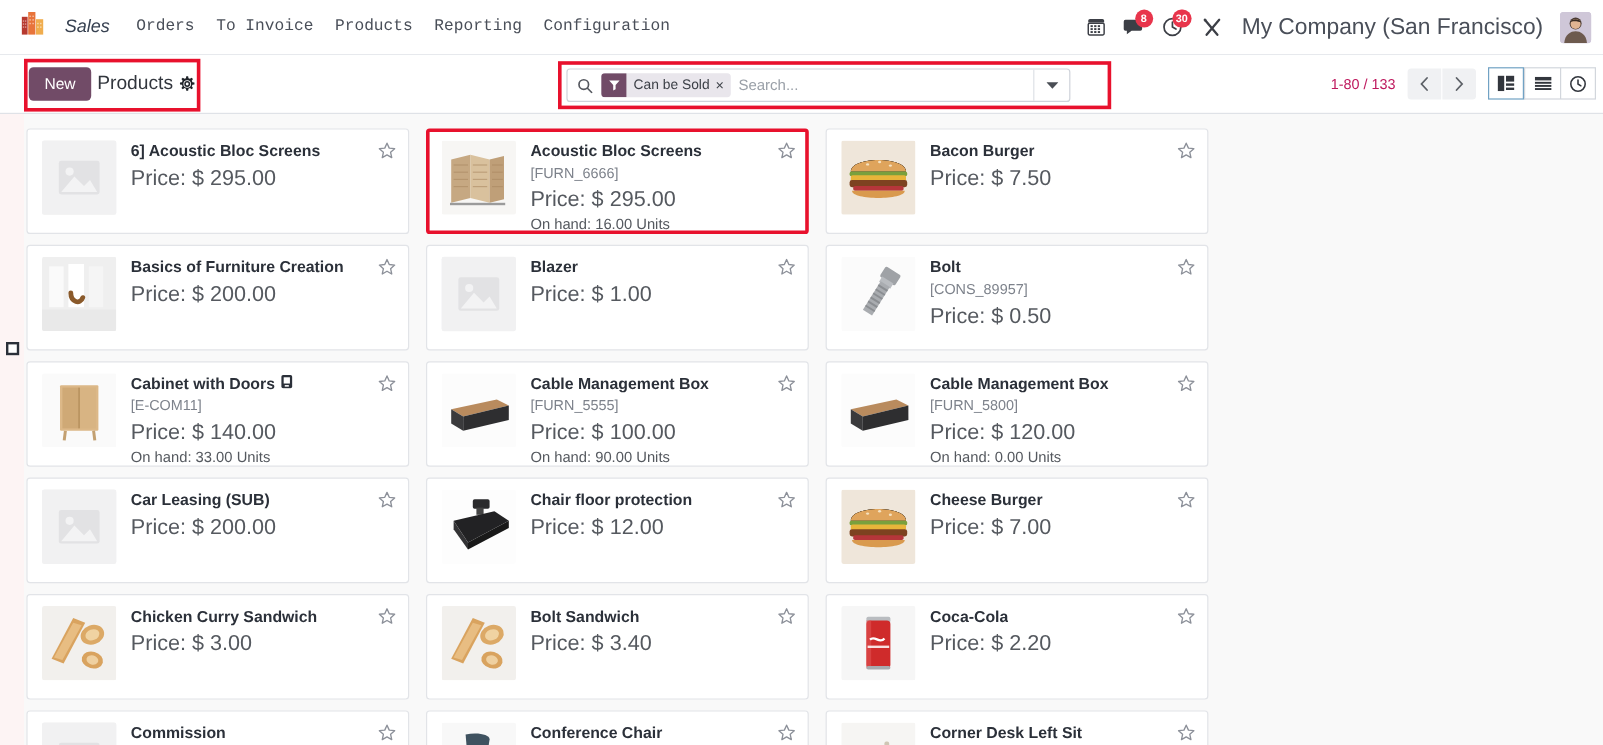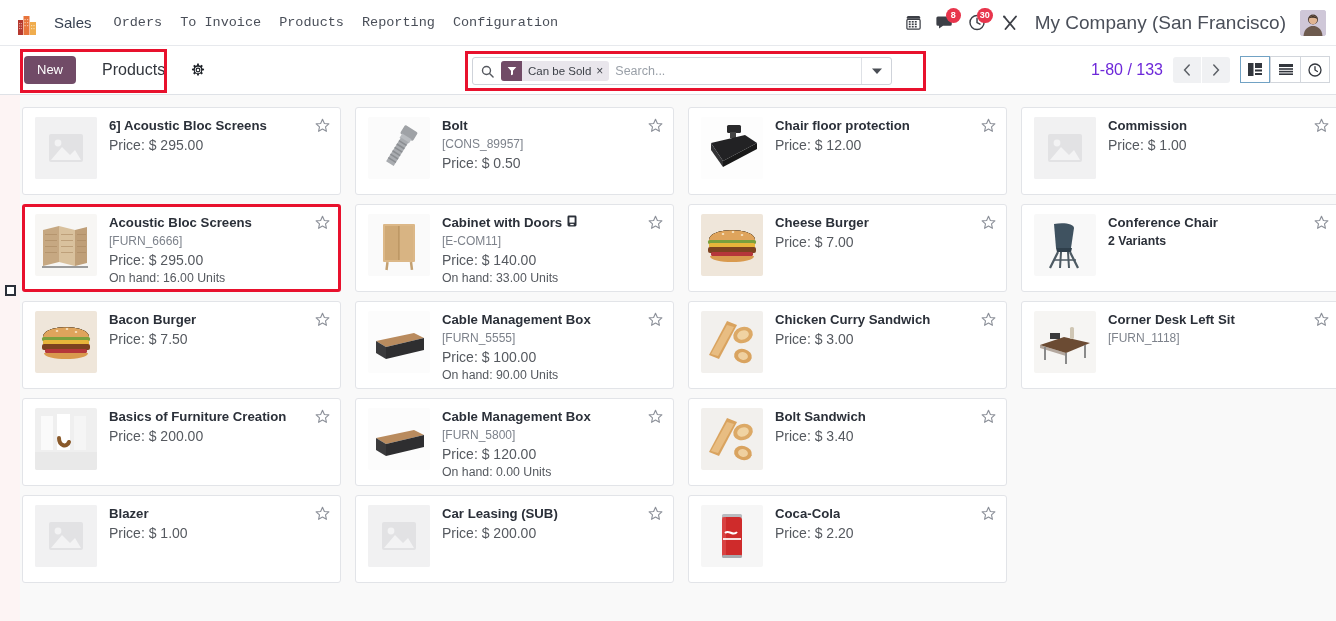--- a/index.html
+++ b/index.html
@@ -14,21 +14,21 @@
   #app { position: relative; width: 1336px; height: 621px; background: #ffffff; }
 
   
   .navbar {
     position: absolute; top: 0; left: 0; width: 1336px; height: 46px;
     background: #ffffff;
     display: flex; align-items: center;
     padding: 0 8px 0 18px;
     border-bottom: 1px solid #e7e9ed;
   }
-  .brand { display: flex; align-items: flex-end; gap: 8px; margin-right: 4px; }
+  .brand { display: flex; align-items: flex-start; gap: 8px; margin-right: 4px; font-style: italic; }
   .brand-logo { width: 19px; height: 19px; position: relative; display: block; }
   .brand-name {
     font-size: 15px; color: #374151; font-weight: 400;
     padding: 4px 9px; border-radius: 3px; white-space: nowrap;
   }
   .menu-items { display: flex; align-items: center; font-family: Liberation Mono, monospace; }
   .menu-item {
     font-size: 13.5px; color: #4a4f59; padding: 5px 9px;
     border-radius: 3px; cursor: pointer; white-space: nowrap;
   }
@@ -51,21 +51,21 @@
     width: 26px; height: 26px; border-radius: 3px; overflow: hidden;
     background: #c8c3d6; margin-left: 4px; cursor: pointer; position: relative;
   }
 
   
   .control-panel {
     position: absolute; top: 46px; left: 0; width: 1336px; height: 49px;
     background: #ffffff; border-bottom: 1px solid #dfe2e7;
     display: flex; align-items: center;
   }
-  .cp-left { display: flex; align-items: center; padding-left: 24px; gap: 26px; }
+  .cp-left { display: flex; align-items: center; padding-left: 24px; gap: 5px; }
   .btn-new {
     background: #714b67; color: #ffffff;
     font-size: 13px; font-weight: 500;
     padding: 5px 13px; border-radius: 4px; border: none;
     cursor: pointer; line-height: 1.4;
   }
   .breadcrumb-title { font-size: 16px; color: #32363d; font-weight: 400; }
   .gear-btn { color: #1f2329; cursor: pointer; display: flex; align-items: center; }
 
   
@@ -95,21 +95,21 @@
   .search-toggle {
     width: 30px; height: 26px; border-left: 1px solid #dee1e6;
     display: flex; align-items: center; justify-content: center; cursor: pointer; color: #4a4e55;
   }
 
   
   .cp-right {
     position: absolute; right: 6px; top: 56px;
     display: flex; align-items: center; gap: 10px;
   }
-  .pager-text { font-size: 16px; color: #6d28d9; }
+  .pager-text { font-size: 12px; color: #be185d; }
   .pager-btns { display: flex; }
   .pager-btn {
     width: 28px; height: 26px; display: flex; align-items: center; justify-content: center;
     background: #f0f1f3; color: #5d6167; cursor: pointer; border: none;
   }
   .pager-btn:first-child { border-radius: 3px 0 0 3px; margin-right: 1px; }
   .pager-btn:last-child { border-radius: 0 3px 3px 0; }
   .view-btns { display: flex; gap: 0; }
   .view-btn {
     width: 30px; height: 27px; display: flex; align-items: center; justify-content: center;
@@ -121,21 +121,20 @@
 
   
   .kanban {
     position: absolute; top: 95px; left: 0; width: 1336px; height: 526px;
     background: #f9f9f9;
     padding: 12px 16px 0 22px;
     display: flex; flex-wrap: wrap;
     align-content: flex-start;
     gap: 9px 14px;
     overflow: hidden;
-    flex-direction: column;
   }
   .kcard {
     width: 319px; height: 88px;
     background: #ffffff;
     border: 1px solid #e2e4e8;
     border-radius: 3px;
     display: flex;
     padding: 9px 10px 8px 12px;
     position: relative;
     cursor: pointer;
@@ -154,21 +153,21 @@
     font-size: 13.2px; font-weight: bold; color: #2b3039;
     line-height: 1.25; white-space: nowrap; overflow: hidden; text-overflow: ellipsis;
   }
   .ksite-icon { margin-left: 5px; color: #2b3039; flex: 0 0 auto; margin-top: 0px; }
   .kstar {
     margin-left: auto; padding-left: 8px; color: #8c9099; cursor: pointer;
     flex: 0 0 auto; line-height: 1;
   }
   .kref { font-size: 12px; color: #7d828b; line-height: 1.45; margin-top: 1px; }
   .kvariants { font-size: 12.3px; color: #2b3039; font-weight: bold; line-height: 1.45; margin-top: 1px; }
-  .kprice { font-size: 14px; color: #55595f; line-height: 1.45; }
+  .kprice { font-size: 18px; color: #55595f; line-height: 1.45; }
   .konhand { font-size: 12.3px; color: #55595f; line-height: 1.45; }
 
   
   .left-handle {
     position: absolute; left: 5px; top: 285px;
     width: 11px; height: 11px;
     border: 2px solid #2b3039; background: #fff; z-index: 20;
   }
   .left-strip {
     position: absolute; left: 0; top: 95px; width: 20px; height: 526px;

